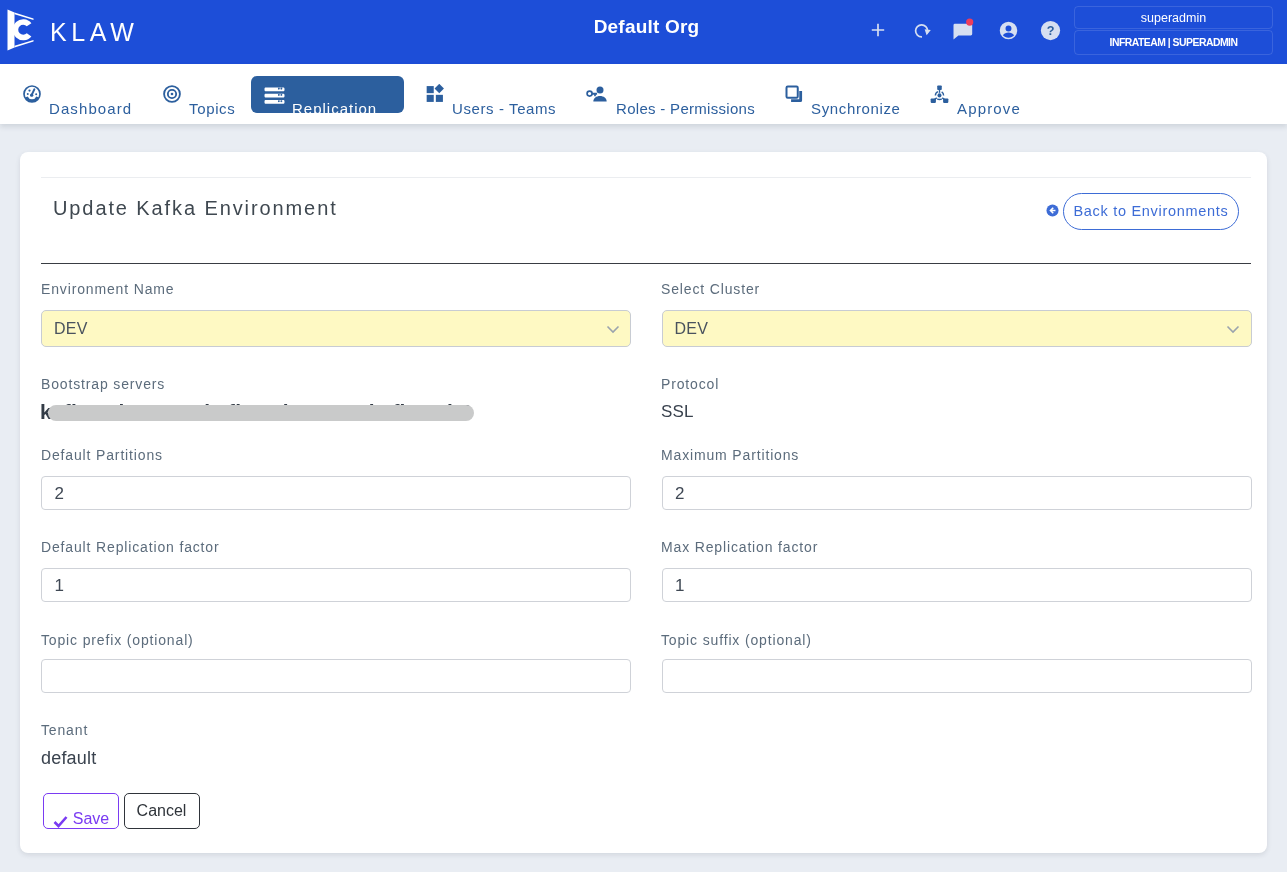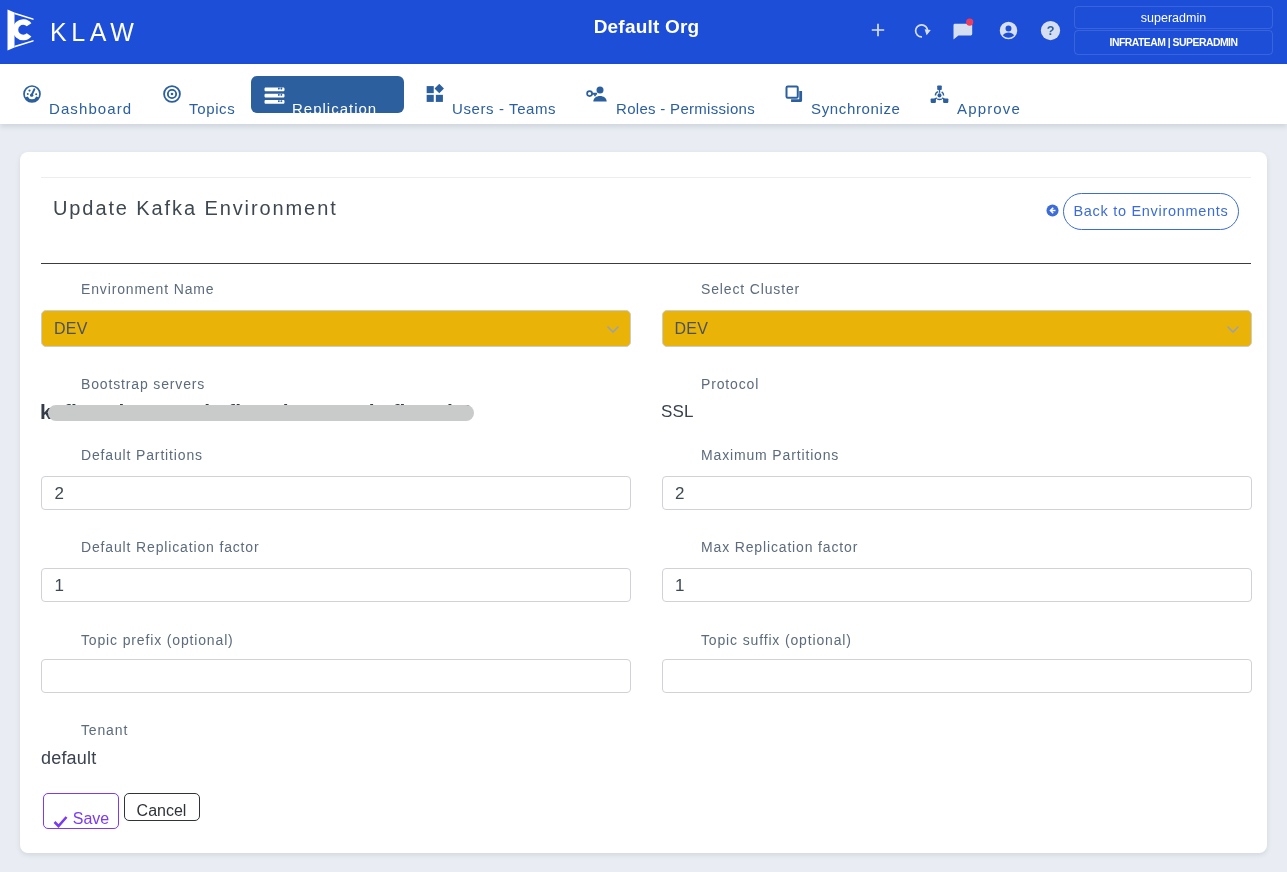--- a/index.html
+++ b/index.html
@@ -23,31 +23,31 @@
 .envtab { position:absolute; left:251px; top:12px; width:153px; height:37px; background:#2c5f9e; border-radius:6px; display:flex; align-items:center; color:#fff; font-size:15px; padding-left:13px; }
 
 
 .card { position:absolute; left:20px; top:152px; width:1247px; height:701px; background:#fff; border-radius:8px; box-shadow:0 2px 5px rgba(50,60,70,0.12); }
 .hairline { position:absolute; left:41px; top:177px; width:1210px; height:1px; background:#ebedf0; }
 .h1 { position:absolute; left:53px; top:196.8px; font-size:20px; color:#3f4850; letter-spacing:1.9px; }
 .backcircle { position:absolute; left:1046px; top:204px; width:13px; height:13px; }
 .backpill { position:absolute; left:1063px; top:193px; width:176px; height:37px; border:1.5px solid #3d6cd6; border-radius:19px; color:#3d6cd6; font-size:14.5px; text-align:center; line-height:34px; letter-spacing:0.7px; }
 .darkrule { position:absolute; left:41px; top:263px; width:1210px; height:1.4px; background:#393d43; }
 
-.label { position:absolute; font-size:14px; color:#5c6c7c; letter-spacing:0.85px;margin-left:40px; }
-.selbox { position:absolute; width:590px; height:37px; border:1px solid #c8ccd3; border-radius:5px; background:#eab308; font-size:16px; color:#49525e; line-height:35px; padding-left:12px; letter-spacing:0.3px; }
+.label { position:absolute; font-size:14px; color:#5c6c7c; letter-spacing:0.85px; }
+.selbox { position:absolute; width:590px; height:37px; border:1px solid #c8ccd3; border-radius:5px; background:#fef9c3; font-size:16px; color:#49525e; line-height:35px; padding-left:12px; letter-spacing:0.3px; }
 .chev { position:absolute; top:14px; width:14px; height:9px; }
 .inputbox { position:absolute; width:590px; height:34px; border:1px solid #cfd2d8; border-radius:4px; background:#fff; font-size:17px; color:#3f4854; line-height:34.5px; padding-left:12.5px; }
 .val { position:absolute; font-size:17px; color:#39424e; font-weight:500; letter-spacing:0.2px; }
 
 .redact { position:absolute; left:48px; top:404.6px; width:426px; height:16.9px; background:#c9caca; border-radius:8.5px; }
 .bootstrap-text { position:absolute; left:40px; top:400.0px; width:431px; overflow:hidden; font-size:21px; font-weight:700; color:#333c47; letter-spacing:0.2px; white-space:nowrap; }
 
 .savebtn { position:absolute; left:43px; top:793px; width:76px; height:36px; border:1.5px solid #7a3bf2; border-radius:5px; color:#7a3bf2; font-size:16px; display:flex; align-items:flex-end; justify-content:center; }
-.cancelbtn { position:absolute; left:123.5px; top:793px; width:76px; height:28px; border:1.5px solid #2f343a; border-radius:5px; color:#2f343a; font-size:16px; text-align:center; line-height:33px; }
+.cancelbtn { position:absolute; left:123.5px; top:793px; width:76px; height:36px; border:1.5px solid #2f343a; border-radius:5px; color:#2f343a; font-size:16px; text-align:center; line-height:33px; }
 </style>
 </head>
 <body>
 
 <div class="topnav">
   <svg class="abs" style="left:7px;top:9px" width="29" height="42" viewBox="0 0 29 42">
     <path d="M0.5 0.5 L7.5 3.4 L7.5 38.6 L0.5 41.5 Z" fill="#fff"></path>
     <path d="M7.5 3.4 L26.5 9.6 L26.5 11 L7.5 5.2 Z" fill="#fff"></path>
     <path d="M7.5 38.6 L26.5 32.4 L26.5 31 L7.5 36.8 Z" fill="#fff"></path>
     <path d="M24.4 14.2 A 10.5 10.5 0 1 0 24.4 27.4 L 19.8 24.3 A 5 5 0 1 1 19.8 17.3 Z" fill="#fff"></path>

